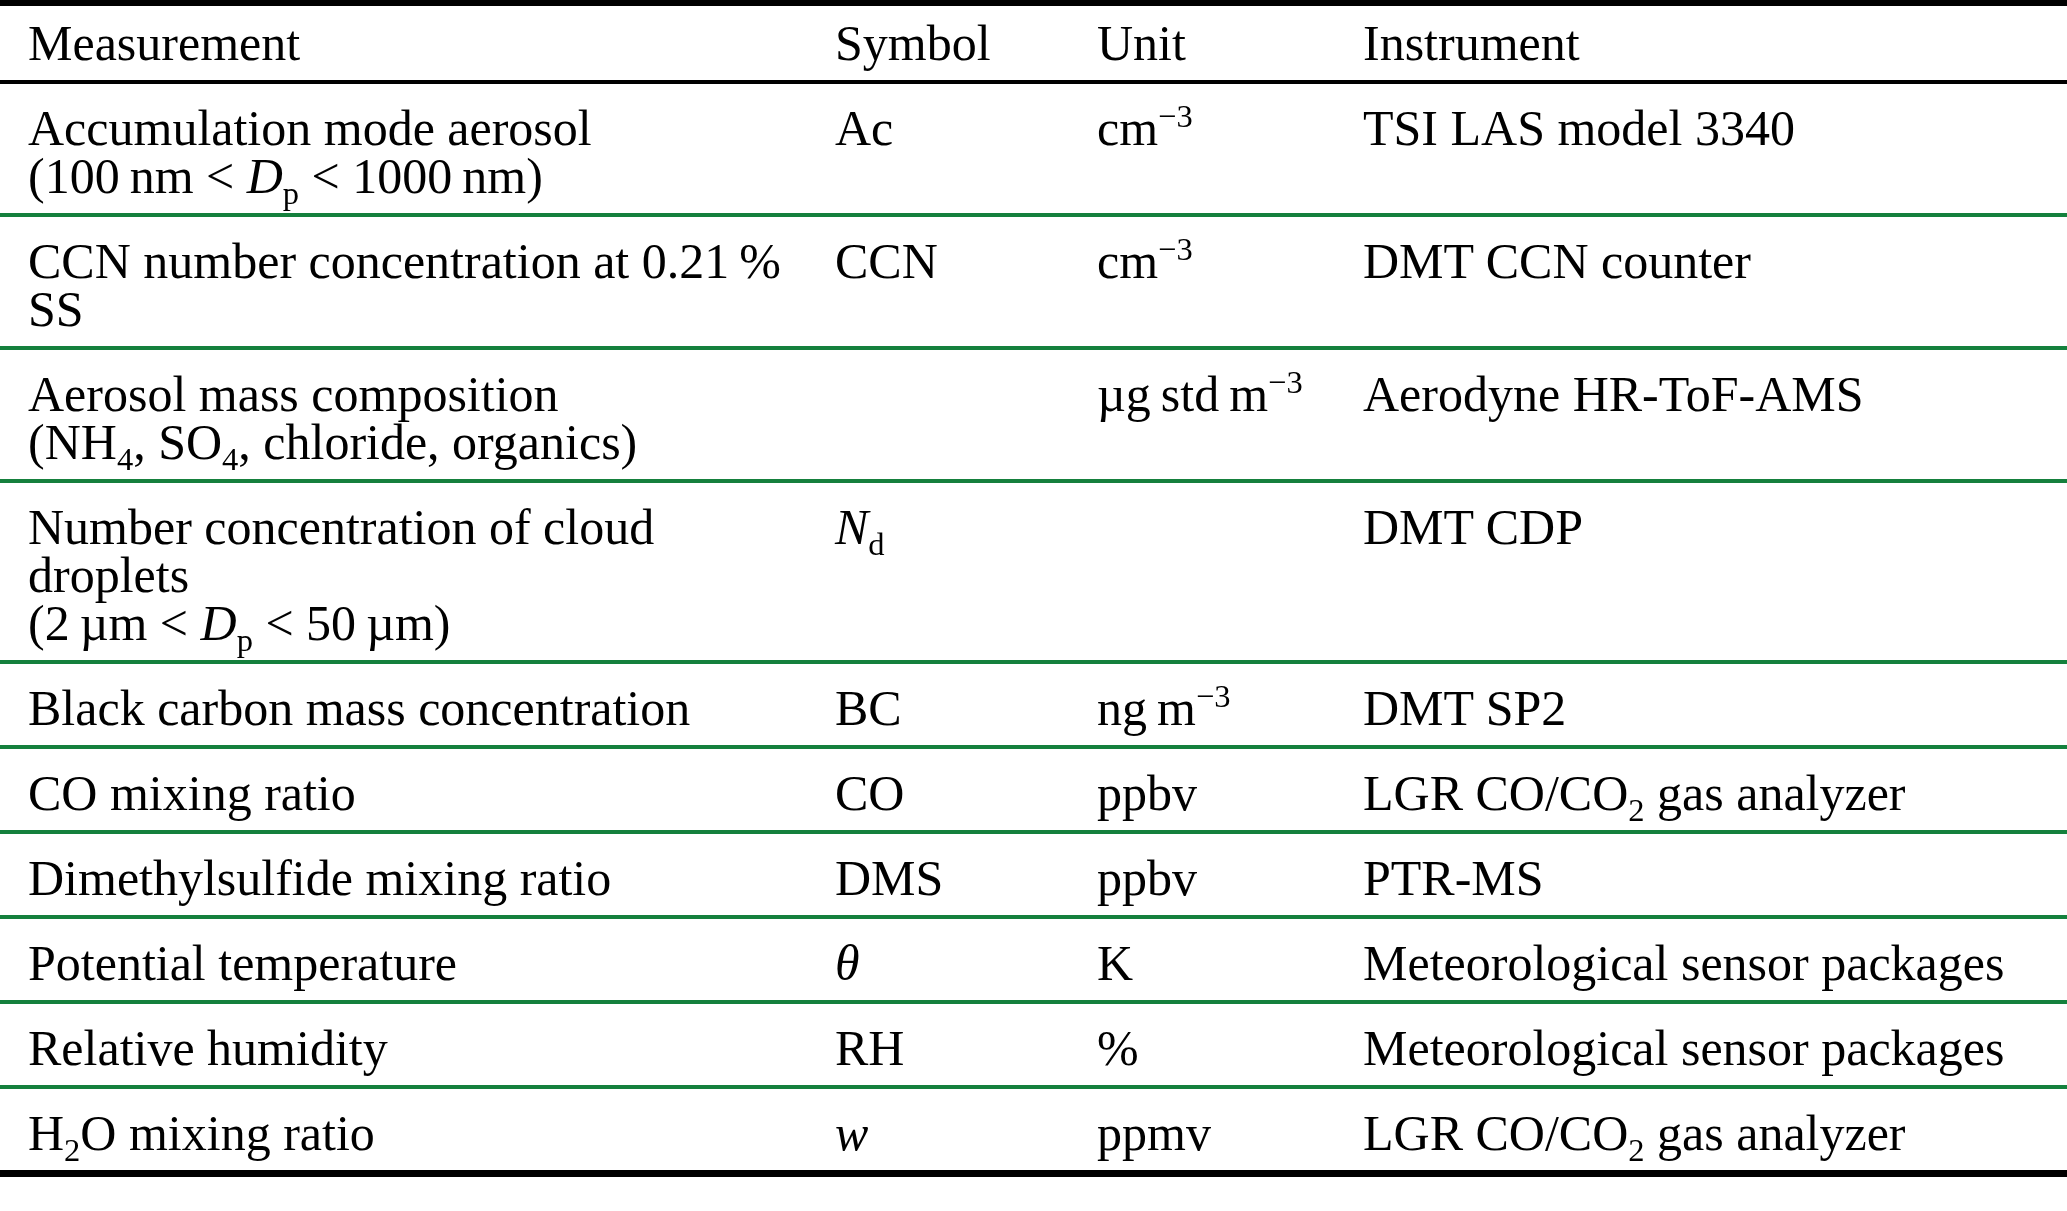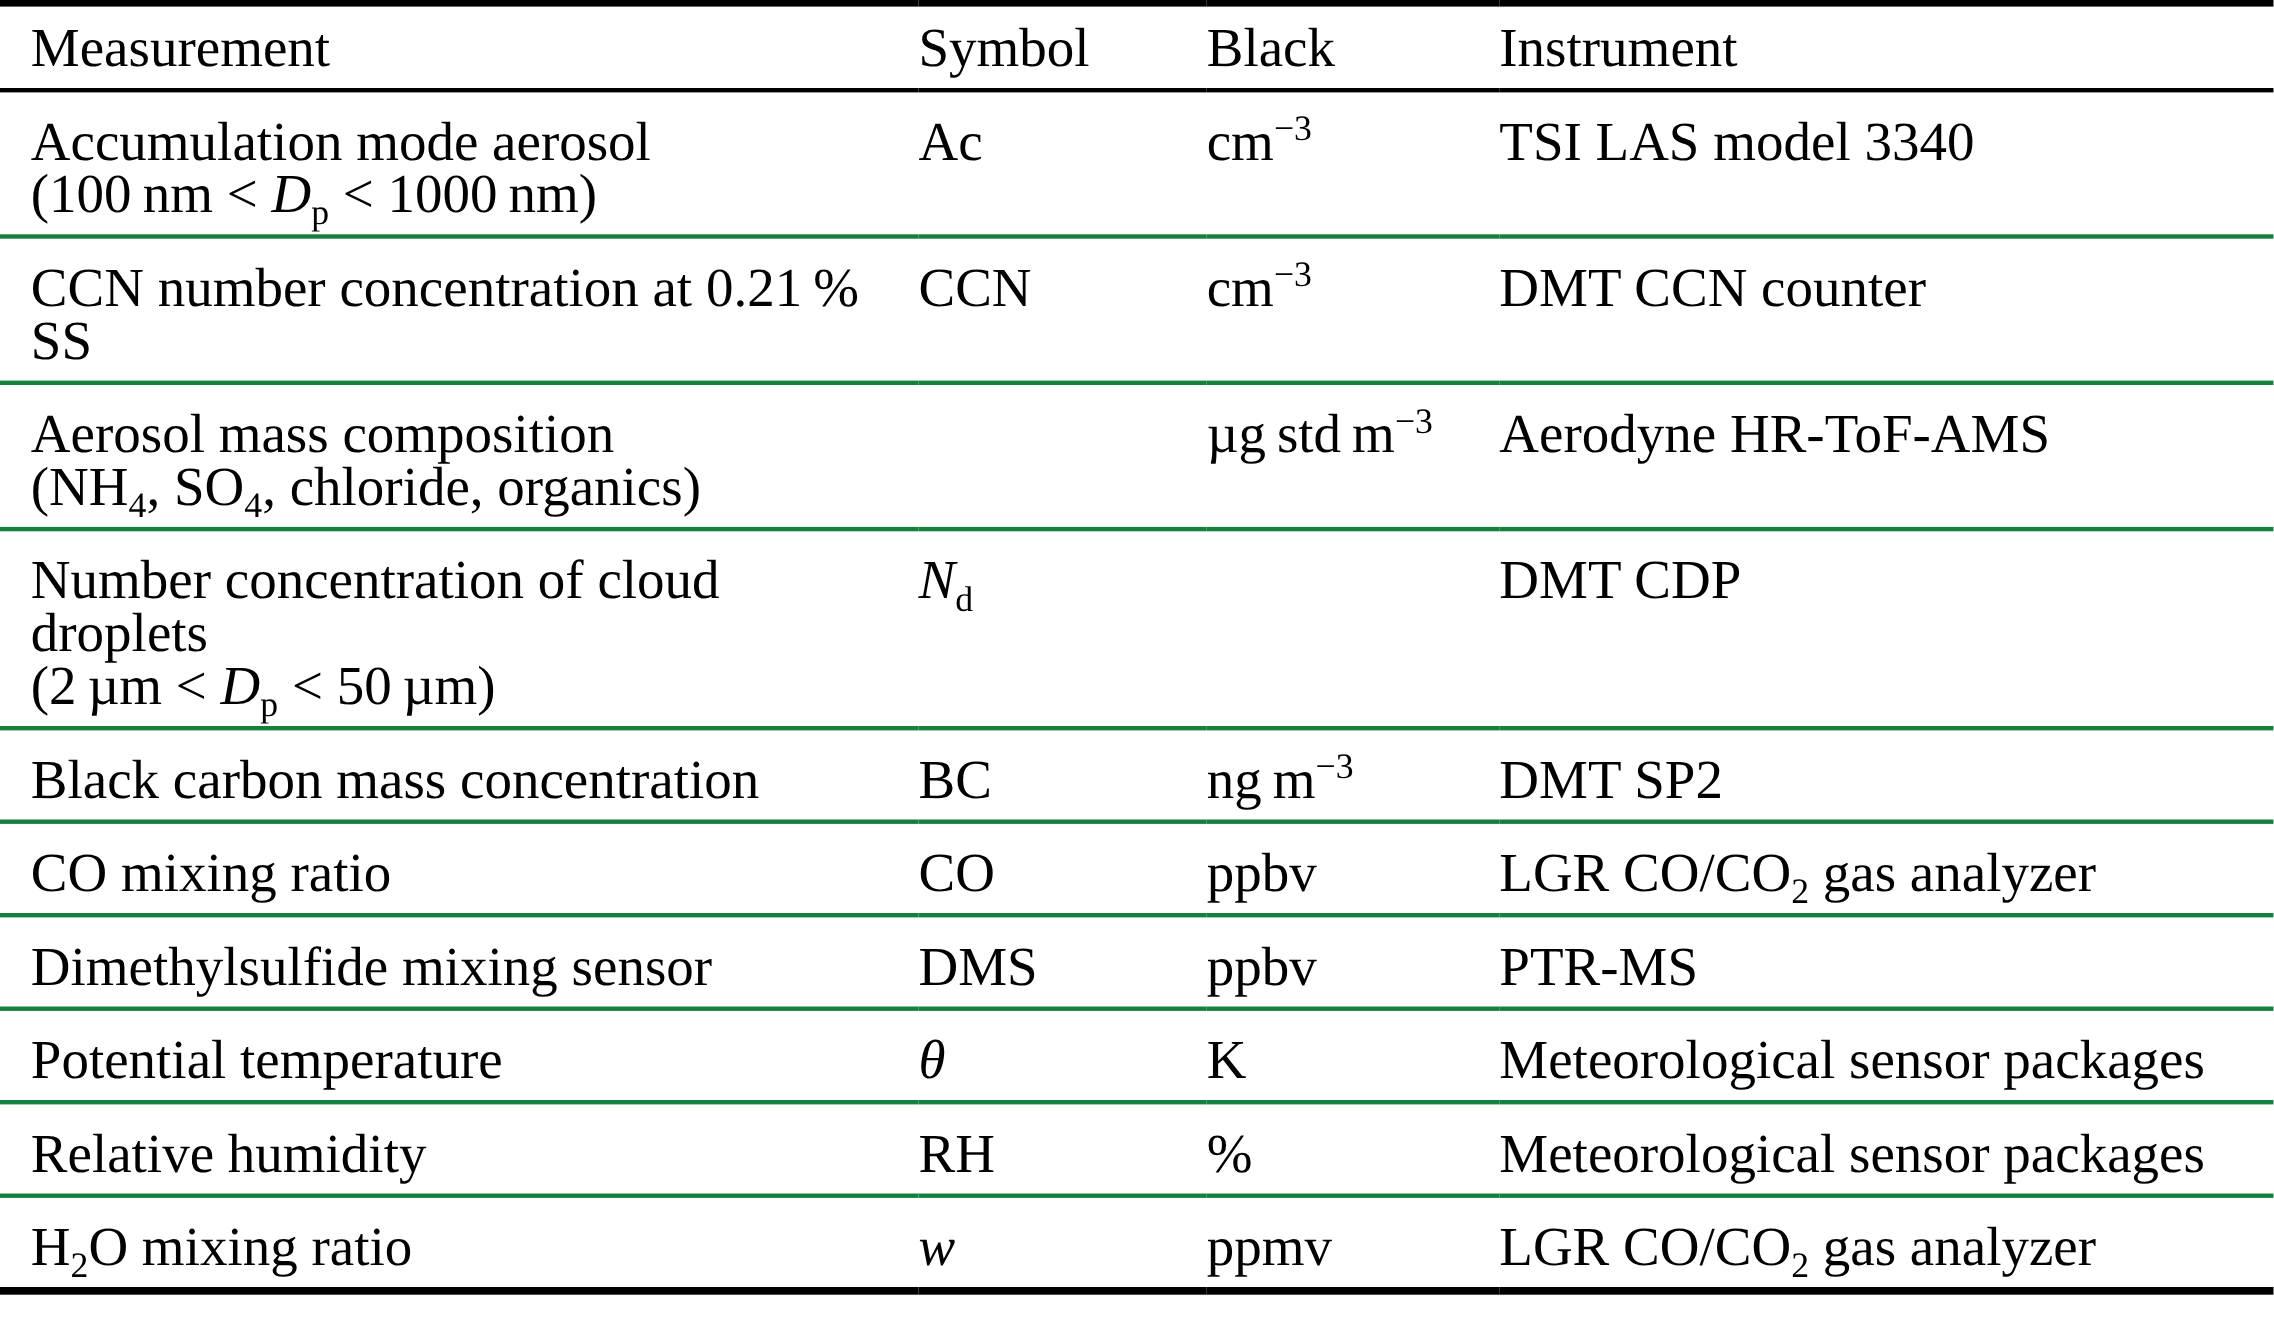--- a/index.html
+++ b/index.html
@@ -59,21 +59,21 @@
   <colgroup>
     <col class="c-measurement">
     <col class="c-symbol">
     <col class="c-unit">
     <col class="c-instrument">
   </colgroup>
   <thead>
     <tr>
       <th class="col-measurement">Measurement</th>
       <th class="col-symbol">Symbol</th>
-      <th class="col-unit">Black</th>
+      <th class="col-unit">Unit</th>
       <th class="col-instrument">Instrument</th>
     </tr>
   </thead>
   <tbody>
       <tr>
         <td class="col-measurement">Accumulation mode aerosol<br>(100 nm &lt; <i>D</i><sub>p</sub> &lt; 1000 nm)</td>
         <td class="col-symbol">Ac</td>
         <td class="col-unit">cm<sup>−3</sup></td>
         <td class="col-instrument">TSI LAS model 3340</td>
       </tr>
@@ -101,21 +101,21 @@
         <td class="col-unit">ng m<sup>−3</sup></td>
         <td class="col-instrument">DMT SP2</td>
       </tr>
       <tr>
         <td class="col-measurement">CO mixing ratio</td>
         <td class="col-symbol">CO</td>
         <td class="col-unit">ppbv</td>
         <td class="col-instrument">LGR CO/CO<sub>2</sub> gas analyzer</td>
       </tr>
       <tr>
-        <td class="col-measurement">Dimethylsulfide mixing sensor</td>
+        <td class="col-measurement">Dimethylsulfide mixing ratio</td>
         <td class="col-symbol">DMS</td>
         <td class="col-unit">ppbv</td>
         <td class="col-instrument">PTR-MS</td>
       </tr>
       <tr>
         <td class="col-measurement">Potential temperature</td>
         <td class="col-symbol"><i>θ</i></td>
         <td class="col-unit">K</td>
         <td class="col-instrument">Meteorological sensor packages</td>
       </tr>

